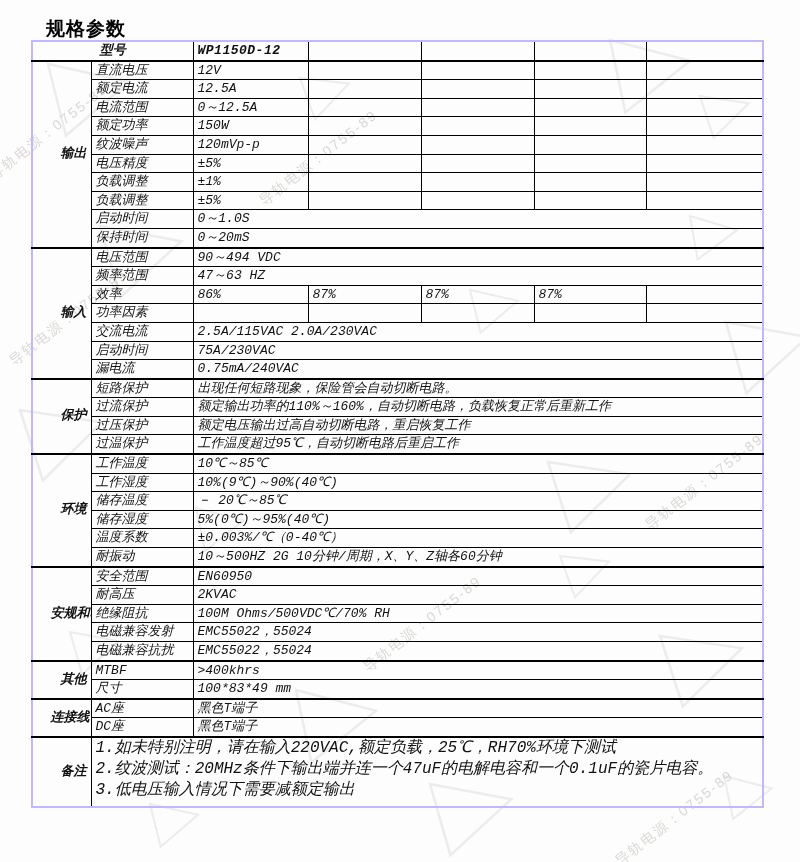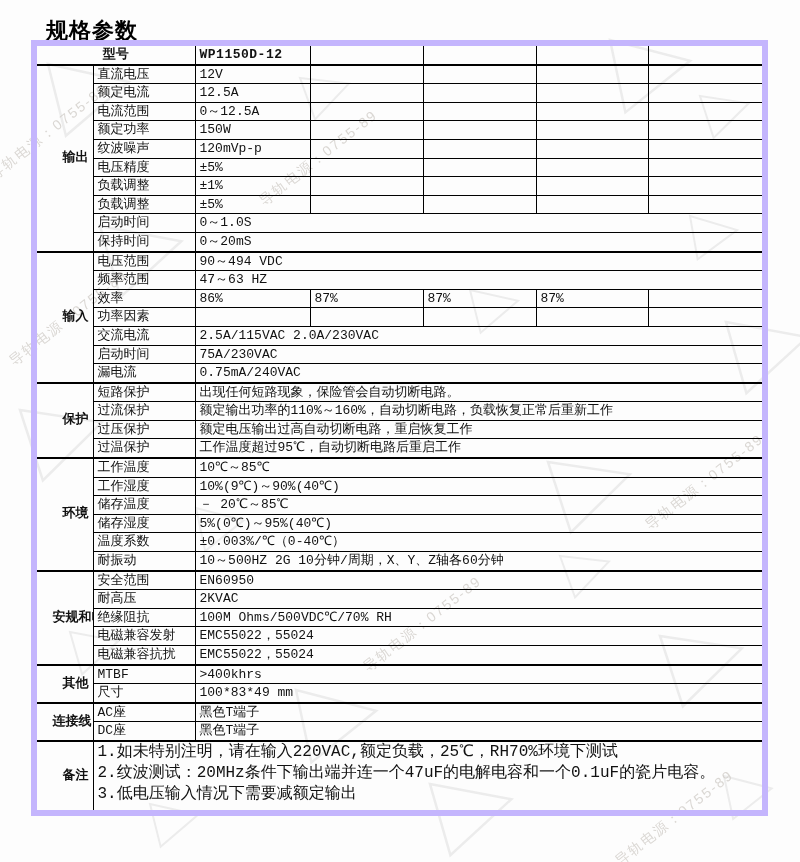--- a/index.html
+++ b/index.html
@@ -14,27 +14,28 @@
   .wm-text{
     position:absolute;white-space:nowrap;
     font-size:14px;letter-spacing:2px;color:#cfcbc6;opacity:.75;
     transform:rotate(-38deg);transform-origin:left top;
     font-family:"Liberation Sans",sans-serif;
   }
   
   .doc{position:absolute;left:0;top:0;width:800px;height:862px;z-index:1;}
   .page-title{
     position:absolute;left:46px;top:16px;
-    font-size:22px;font-weight:bold;color:#000;letter-spacing:1px;
+    font-size:19px;font-weight:bold;color:#000;letter-spacing:1px;
     font-family:"Liberation Sans",sans-serif;
   }
   table.spec{
     position:absolute;left:31px;top:40px;width:731px;
     border-collapse:collapse;table-layout:fixed;
-    border:6px solid #c4b5fd;
+    border:2px solid #c4b5fd;
+    font-style:italic;
   }
   table.spec td{
     border:1px solid #000;
     height:17.6px;line-height:17.6px;
     padding:0 4px;overflow:hidden;white-space:nowrap;
     font-size:13px;color:#111;background:transparent;
   }
   tr.sec-top td{border-top:2px solid #000;}
   td.sec-cell{
     font-weight:bold;font-size:16px;text-align:right;padding:0;

